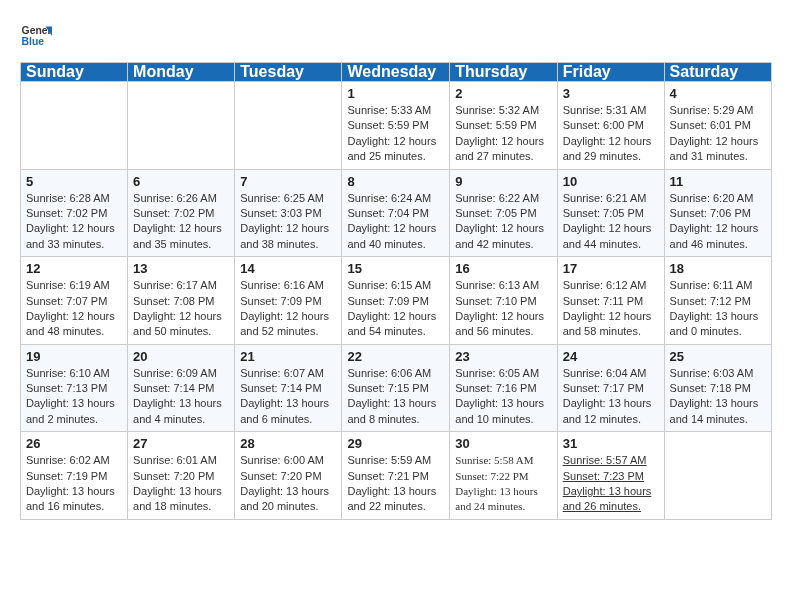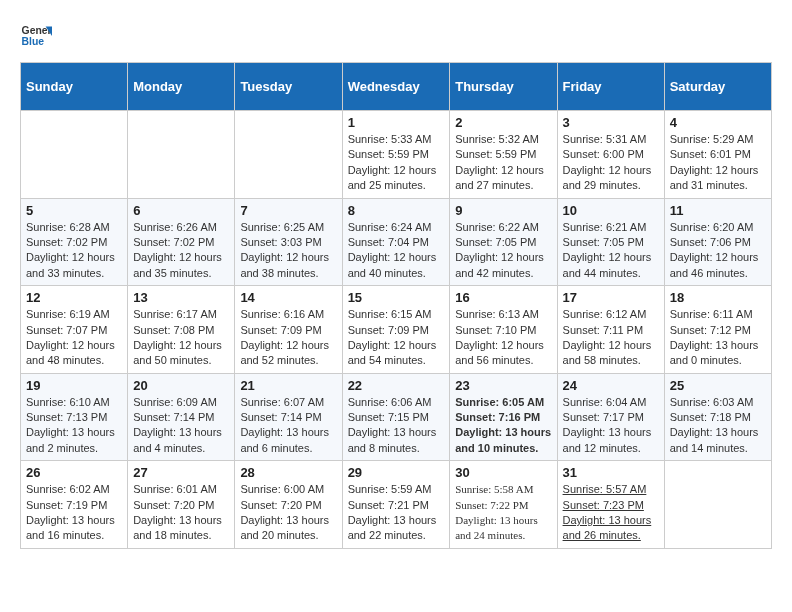--- a/index.html
+++ b/index.html
@@ -39,22 +39,22 @@
     }
     .calendar-table {
       width: 100%;
       border-collapse: collapse;
       font-size: 11px;
     }
     .calendar-table th {
       background-color: #1a6bb5;
       color: white;
       text-align: left;
-      padding: 16px 5px;
-      font-size: 13px;
+      padding: 0 5px;
+      font-size: 16px;
       font-weight: bold;
       border: 1px solid #ccc;
     }
     .calendar-table td {
       vertical-align: top;
       border: 1px solid #ccc;
       padding: 4px 5px;
       width: 108px;
       min-height: 80px;
       background: #fff;
@@ -266,21 +266,21 @@
         </td>
         <td>
           <div class="day-number">22</div>
           <div class="day-info" style="white-space: pre-line;">Sunrise: 6:06 AM
 Sunset: 7:15 PM
 Daylight: 13 hours
 and 8 minutes.</div>
         </td>
         <td>
           <div class="day-number">23</div>
-          <div class="day-info" style="white-space: pre-line; font-weight: bold;">Sunrise: 6:05 AM
+          <div class="day-info" style="white-space: pre-line;">Sunrise: 6:05 AM
 Sunset: 7:16 PM
 Daylight: 13 hours
 and 10 minutes.</div>
         </td>
         <td>
           <div class="day-number">24</div>
           <div class="day-info" style="white-space: pre-line;">Sunrise: 6:04 AM
 Sunset: 7:17 PM
 Daylight: 13 hours
 and 12 minutes.</div>

